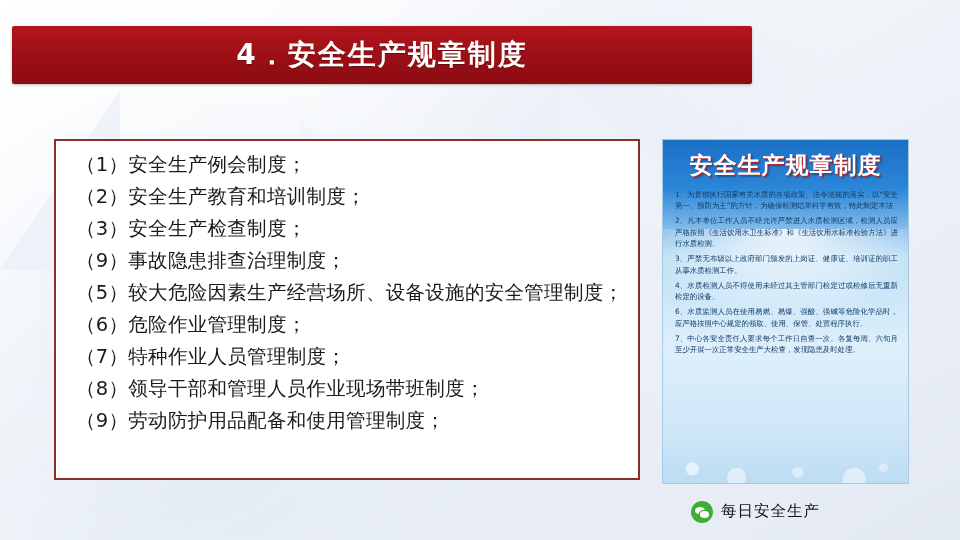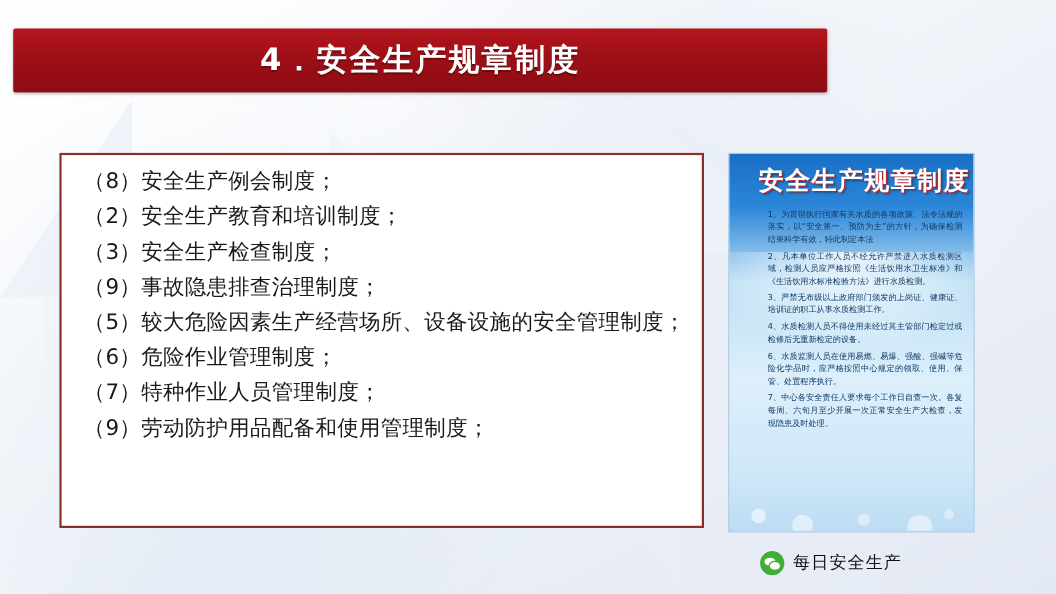--- a/index.html
+++ b/index.html
@@ -83,27 +83,26 @@
     letter-spacing: .3px;
     font-family: "DejaVu Sans", "Liberation Sans", sans-serif;
   }
   .list-item:last-child { margin-bottom: 0; }
 
   
   .poster {
     position: absolute;
     left: 662px;
     top: 139px;
-    width: 224px;
+    width: 247px;
     height: 345px;
     background: linear-gradient(to bottom, #1a6fc4 0%, #2b86d8 14%, #bfe0f5 34%, #ddeffb 60%, #cfe7f8 85%, #bcdcf3 100%);
     border: 1px solid #a7c9e2;
     box-sizing: border-box;
     overflow: hidden;
-    padding-left: 23px;
   }
   .poster-wave {
     position: absolute;
     left: -10%;
     top: 26%;
     width: 120%;
     height: 90px;
     background: radial-gradient(ellipse at 50% 0%, rgba(255,255,255,.85) 0%, rgba(255,255,255,0) 70%);
     pointer-events: none;
   }
@@ -196,27 +195,28 @@
   <div class="poly p5"></div>
   <div class="poly p6"></div>
   <div class="poly p7"></div>
   <div class="poly p8"></div>
 
   <div class="title-bar">
     <div class="title-text">4．安全生产规章制度</div>
   </div>
 
   <div class="list-box">
-    <div class="list-item">（8）安全生产例会制度；</div>
+    <div class="list-item">（1）安全生产例会制度；</div>
     <div class="list-item">（2）安全生产教育和培训制度；</div>
     <div class="list-item">（3）安全生产检查制度；</div>
     <div class="list-item">（9）事故隐患排查治理制度；</div>
     <div class="list-item">（5）较大危险因素生产经营场所、设备设施的安全管理制度；</div>
     <div class="list-item">（6）危险作业管理制度；</div>
     <div class="list-item">（7）特种作业人员管理制度；</div>
+    <div class="list-item">（8）领导干部和管理人员作业现场带班制度；</div>
     <div class="list-item">（9）劳动防护用品配备和使用管理制度；</div>
   </div>
 
   <div class="poster">
     <div class="poster-wave"></div>
     <div class="poster-title">安全生产规章制度</div>
     <div class="poster-body">
       <p>1、为贯彻执行国家有关水质的各项政策、法令法规的落实，以“安全第一、预防为主”的方针，为确保检测结果科学有效，特此制定本法</p>
       <p>2、凡本单位工作人员不经允许严禁进入水质检测区域，检测人员应严格按照《生活饮用水卫生标准》和《生活饮用水标准检验方法》进行水质检测。</p>
       <p>3、严禁无布级以上政府部门颁发的上岗证、健康证、培训证的职工从事水质检测工作。</p>

